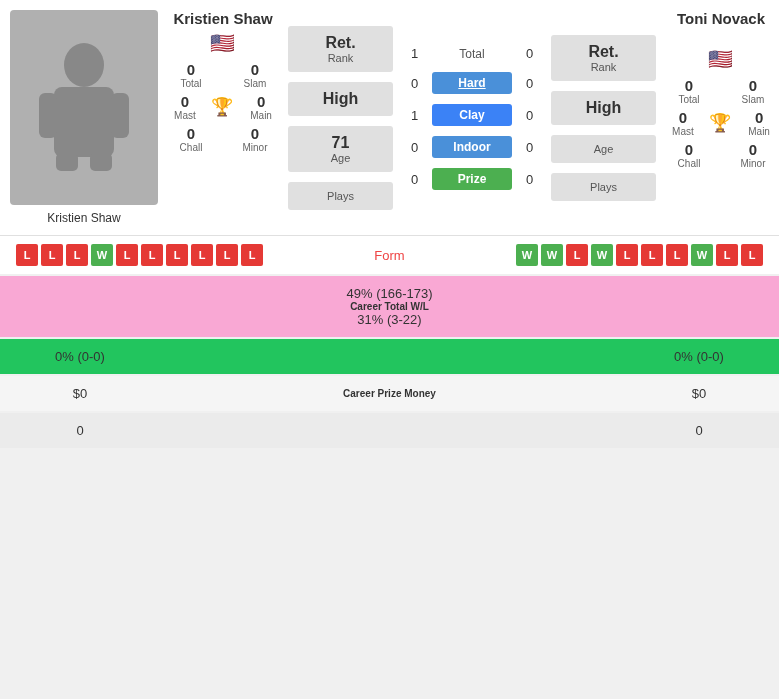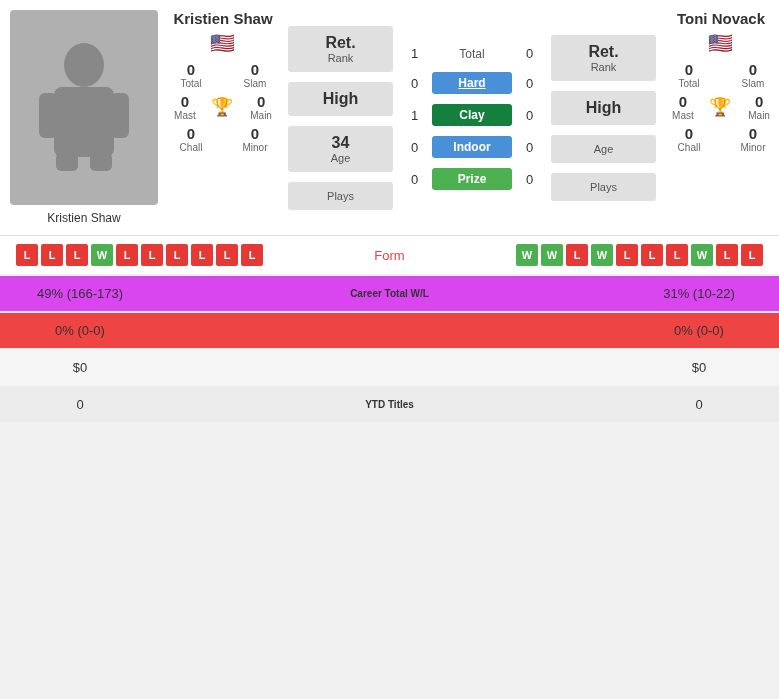--- a/index.html
+++ b/index.html
@@ -29,21 +29,21 @@
     .surface-btn {
       padding: 4px 20px;
       border-radius: 3px;
       color: #fff;
       font-size: 12px;
       font-weight: bold;
       min-width: 80px;
       text-align: center;
     }
     .surface-hard { background: #4a90d9; text-decoration: underline; }
-    .surface-clay { background: #15803d; }
+    .surface-clay { background: #3b82f6; }
     .surface-indoor { background: #4a90d9; }
     .surface-grass { background: #4caf50; }
 
     .surface-row {
       display: flex;
       align-items: center;
       justify-content: space-between;
       padding: 5px 0;
     }
     .surface-val {
@@ -223,21 +223,21 @@
 
     <div style="width:105px;flex-shrink:0;display:flex;flex-direction:column;gap:4px;padding:4px 0;justify-content:center;">
       <div class="gray-panel">
         <div class="gp-val">Ret.</div>
         <div class="gp-lbl">Rank</div>
       </div>
       <div class="gray-panel">
         <div class="gp-val">High</div>
       </div>
       <div class="gray-panel">
-        <div class="gp-val">34</div>
+        <div class="gp-val">71</div>
         <div class="gp-lbl">Age</div>
       </div>
       <div class="gray-panel">
         <div class="gp-lbl">Plays</div>
       </div>
     </div>
 
     <div style="flex:1;display:flex;flex-direction:column;padding:0 4px;justify-content:center;">
 
       <div class="total-row">
@@ -286,21 +286,21 @@
       </div>
       <div class="gray-panel">
         <div class="gp-lbl">Age</div>
       </div>
       <div class="gray-panel">
         <div class="gp-lbl">Plays</div>
       </div>
     </div>
 
     <div style="width:130px;flex-shrink:0;padding:0 4px;display:flex;flex-direction:column;align-items:center;">
-      <div style="font-size:15px;font-weight:bold;text-align:center;margin-bottom:4px;">Toni Novack</div>
+      <div style="font-size:15px;font-weight:bold;text-align:center;margin-bottom:20px;">Toni Novack</div>
       <div style="font-size:20px;margin-bottom:6px;">🇺🇸</div>
       <div style="display:grid;grid-template-columns:1fr 1fr;gap:6px;width:100%;margin-bottom:4px;">
         <div class="stat-cell">
           <div class="stat-value">0</div>
           <div class="stat-label">Total</div>
         </div>
         <div class="stat-cell">
           <div class="stat-value">0</div>
           <div class="stat-label">Slam</div>
         </div>
@@ -354,33 +354,33 @@
         <div class="form-badge loss">L</div>
         <div class="form-badge loss">L</div>
         <div class="form-badge win">W</div>
         <div class="form-badge loss">L</div>
         <div class="form-badge loss">L</div>
       </div>
     </div>
   </div>
 
   <div>
-    <div class="stats-row" style="background:#d946ef;">
+    <div class="stats-row" style="background:#f9a8d4;flex-direction:column;">
       <span class="stats-row-val">49% (166-173)</span>
       <span class="stats-row-label">Career Total W/L</span>
-      <span class="stats-row-val">31% (10-22)</span>
-    </div>
-    <div class="stats-row" style="background:#ef4444;align-items:flex-end;">
+      <span class="stats-row-val">31% (3-22)</span>
+    </div>
+    <div class="stats-row" style="background:#22c55e;align-items:flex-end;">
       <span class="stats-row-val">0% (0-0)</span>
       <span class="stats-row-val">0% (0-0)</span>
     </div>
     <div class="stats-row" style="background:#f5f5f5;">
       <span class="stats-row-val">$0</span>
+      <span class="stats-row-label">Career Prize Money</span>
       <span class="stats-row-val">$0</span>
     </div>
     <div class="stats-row" style="background:#ebebeb;">
       <span class="stats-row-val">0</span>
-      <span class="stats-row-label">YTD Titles</span>
       <span class="stats-row-val">0</span>
     </div>
   </div>
 
 </div>
 
 </body></html>

